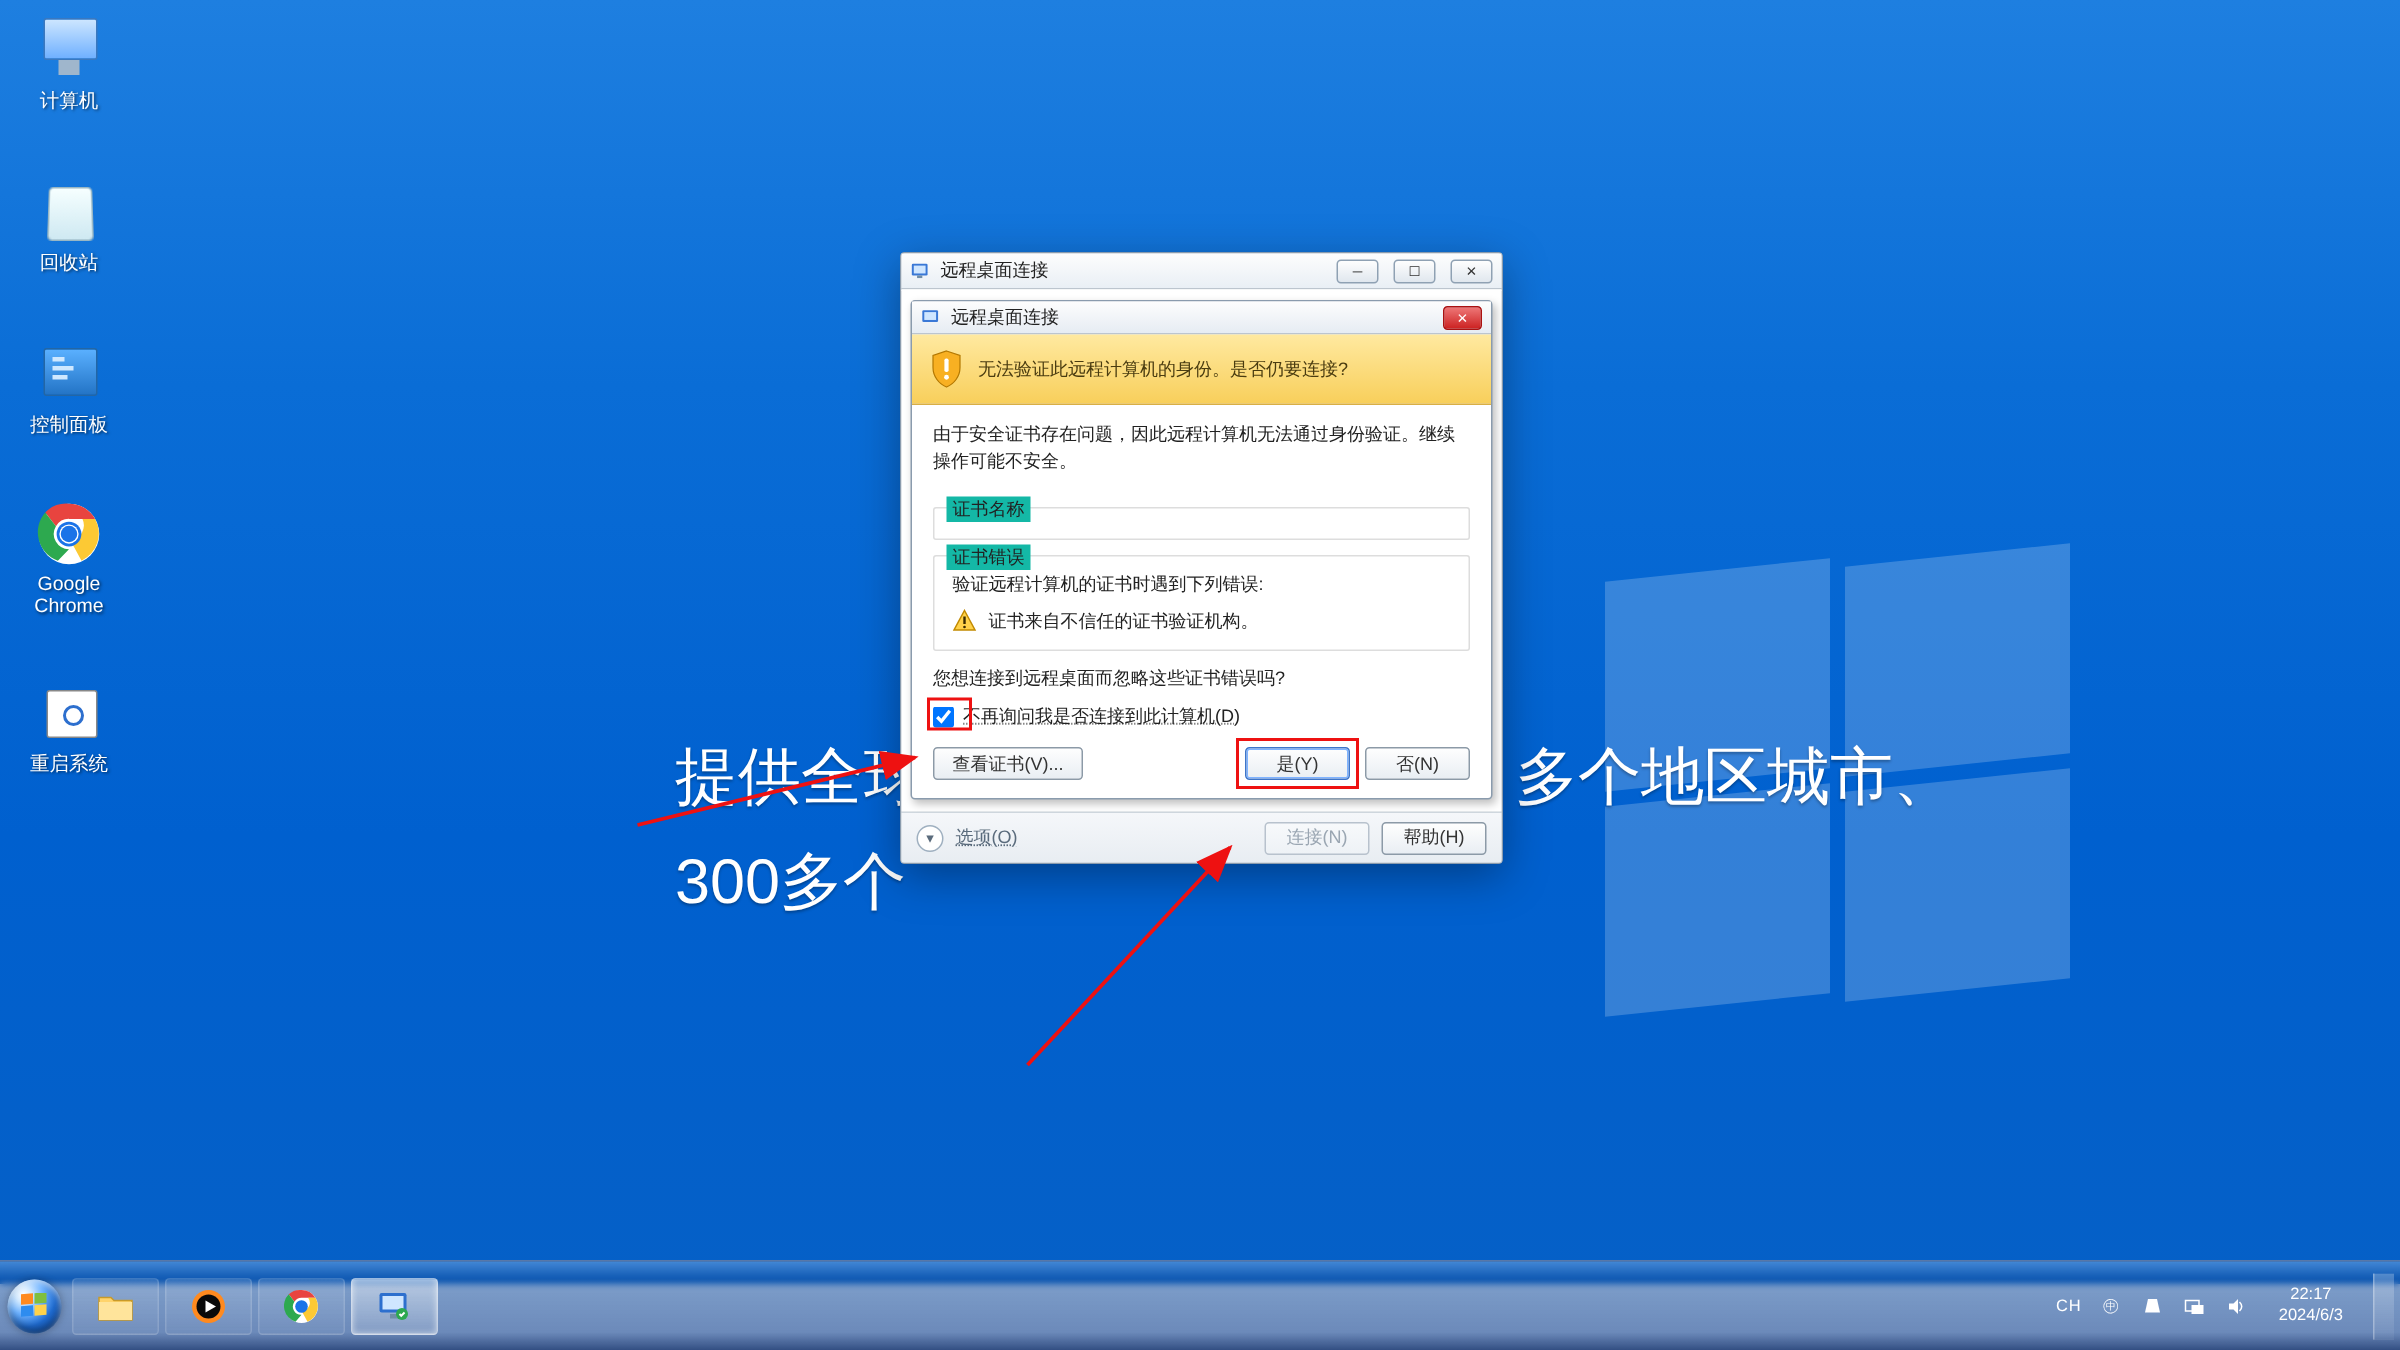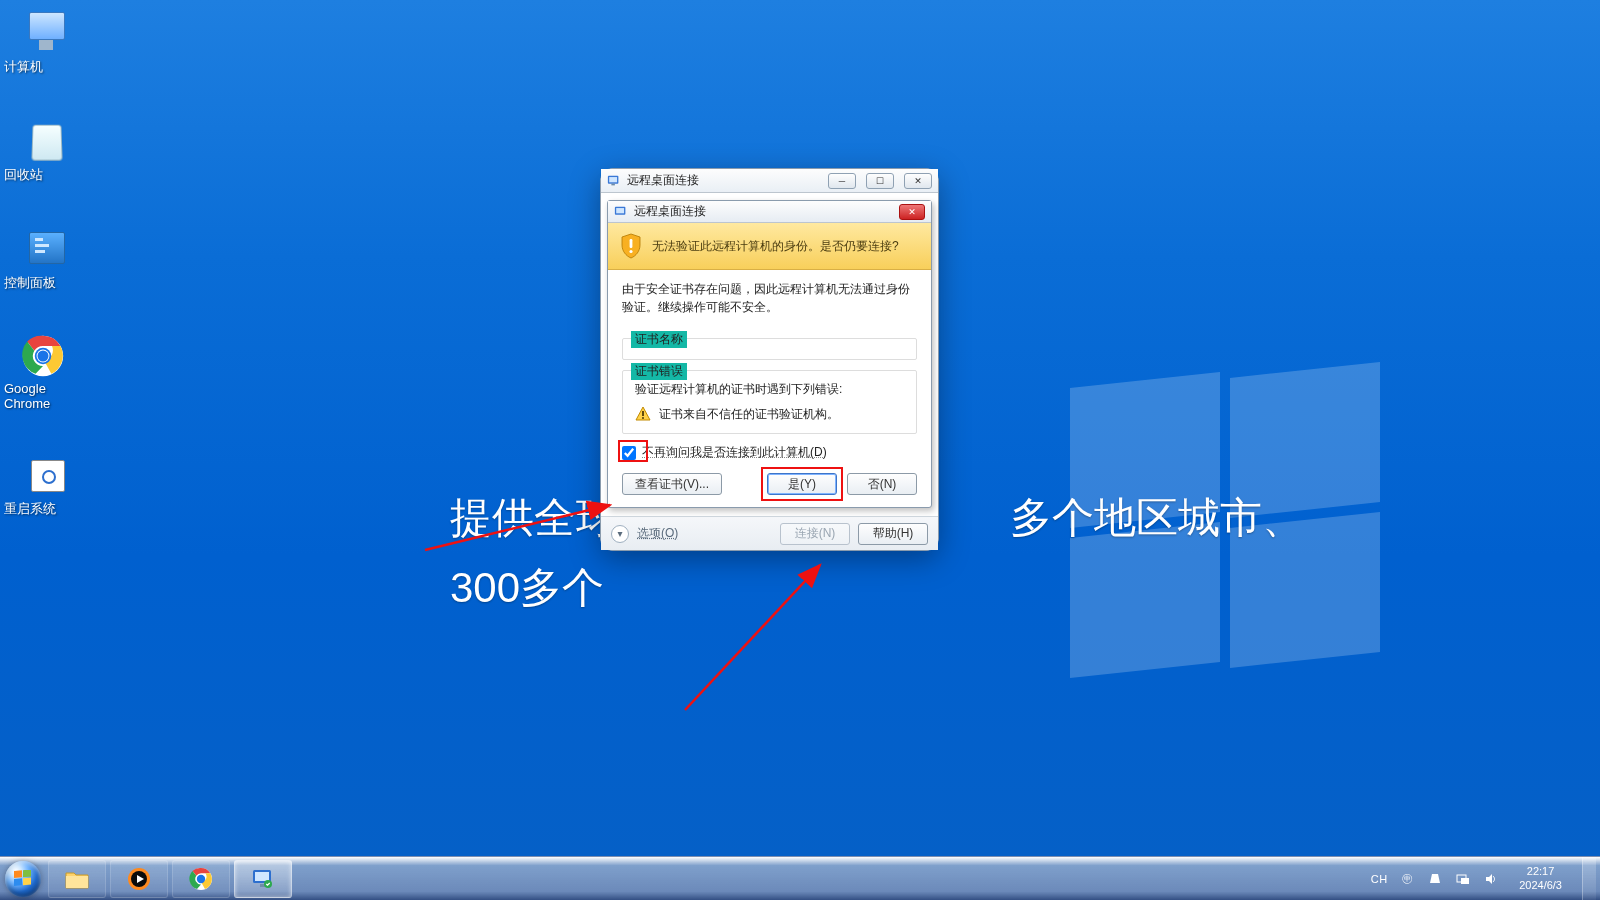--- a/index.html
+++ b/index.html
@@ -14,38 +14,38 @@
   .win-logo-bg {
     position:absolute; right:200px; top:370px; width:330px; height:300px; opacity:0.20; filter: blur(0.3px);
   }
   .win-logo-bg .pane { position:absolute; width:150px; height:140px; background:#fff; transform: skewY(-6deg); }
   .win-logo-bg .p1 { left:0; top:10px; }
   .win-logo-bg .p2 { left:160px; top:0; }
   .win-logo-bg .p3 { left:0; top:160px; }
   .win-logo-bg .p4 { left:160px; top:150px; }
 
   
-  .dicon { position:absolute; width:84px; color:#fff; cursor:default; }
+  .dicon { position:absolute; width:84px; text-align:center; color:#fff; cursor:default; }
   .dicon .glyph { width:50px; height:44px; margin:0 auto 4px; position:relative; }
   .dicon .label { font-size:13px; text-shadow: 1px 1px 2px rgba(0,0,0,0.6); }
   .comp .glyph::before { content:""; position:absolute; left:8px; top:2px; width:34px; height:26px; background:linear-gradient(#cde6ff,#6fb0ff); border:1px solid #3a78bf; border-radius:2px; }
   .comp .glyph::after { content:""; position:absolute; left:18px; top:30px; width:14px; height:10px; background:#9fb6cc; }
   .recycle .glyph::before { content:""; position:absolute; left:11px; top:6px; width:28px; height:34px; background:linear-gradient(#f6ffff,#cfe9f2); border:1px solid #99b7c4; border-radius:3px; transform: perspective(40px) rotateX(5deg); }
   .cpanel .glyph::before { content:""; position:absolute; left:8px; top:6px; width:34px; height:30px; background:linear-gradient(#5ab0ff,#2374c6); border:1px solid #2366a5; border-radius:2px; }
   .cpanel .glyph svg{ position:absolute; left:12px; top:10px; }
   .chrome-ic .glyph svg{ width:44px; height:44px; }
   .restart .glyph::before { content:""; position:absolute; left:10px; top:8px; width:32px; height:30px; background:#fff; border:1px solid #888; border-radius:2px; }
   .restart .glyph::after { content:""; position:absolute; left:21px; top:18px; width:10px; height:10px; border:2px solid #2d6fce; border-radius:50%; }
 
   .bg-text { position:absolute; color:#fff; text-shadow:0 1px 2px rgba(0,0,0,0.3); white-space:nowrap; }
 
   
   .rdc-window {
-    position:absolute; left:600px; top:168px; width:339px;
-    background:#f3f3f3; border:1px solid #8a9bad; border-radius:13px;
+    position:absolute; left:600px; top:168px; width:402px;
+    background:#f3f3f3; border:1px solid #8a9bad; border-radius:3px;
     box-shadow:0 8px 30px rgba(0,0,0,0.35);
   }
   .rdc-title {
     height:24px; display:flex; align-items:center; gap:6px; padding:0 6px;
     background:linear-gradient(#fdfdfd,#e9eff5);
     border-bottom:1px solid #bcc5ce;
   }
   .rdc-title .t-icon { width:14px; height:14px; }
   .rdc-title .t-text { font-size:12px; color:#222; flex:1; }
   .winbtn { width:28px; height:16px; border:1px solid #8fa1b3; background:linear-gradient(#fefefe,#e0e7ee); border-radius:3px; display:flex; align-items:center; justify-content:center; margin-left:4px; font-size:9px; color:#333; }
@@ -94,21 +94,21 @@
   .btn-row { display:flex; align-items:center; gap:10px; }
   .btn-row .spacer { flex:1; }
 
   .red-box { border:2px solid #e11; pointer-events:none; }
 
   
   .arrow { position:absolute; pointer-events:none; }
 
   
   .taskbar {
-    position:absolute; left:0; right:0; bottom:0; height:44px;
+    position:absolute; left:0; right:0; bottom:0; height:60px;
     background:linear-gradient(rgba(255,255,255,0.25), rgba(20,80,160,0.55) 20%, rgba(10,60,140,0.6) 80%, rgba(0,35,100,0.8));
     border-top:1px solid rgba(255,255,255,0.35);
     display:flex; align-items:center;
     backdrop-filter: blur(2px);
   }
   .start-btn { width:46px; height:44px; display:flex; align-items:center; justify-content:center; }
   .orb { width:36px; height:36px; border-radius:50%;
     background: radial-gradient(circle at 30% 28%, #fff 0%, #cfe8ff 15%, #6fb3ff 35%, #1f6bd0 60%, #0a3d8a 100%);
     box-shadow: inset 0 2px 4px rgba(255,255,255,0.6), inset 0 -3px 6px rgba(0,0,0,0.4), 0 0 6px rgba(0,0,0,0.3);
     position:relative;
@@ -222,20 +222,21 @@
             <div class="fs-row">
               <svg class="warn-icon" viewBox="0 0 16 16">
                   <path d="M8 1 L15 14 H1 Z" fill="#ffd24a" stroke="#c28a00"></path>
                   <rect x="7.2" y="5" width="1.6" height="5" fill="#3a2b00"></rect>
                   <circle cx="8" cy="12" r="0.9" fill="#3a2b00"></circle>
                 </svg>
               <div class="fs-text">证书来自不信任的证书验证机构。</div>
             </div>
           </div>
 
+          <div class="prompt">您想连接到远程桌面而忽略这些证书错误吗?</div>
 
           <div class="chk-row" style="position:relative;">
             <div class="red-box" style="position:absolute; left:-4px; top:-4px; width:30px; height:22px;"></div>
             <input type="checkbox" checked="" style="">
             <label class="fs-text" style="text-decoration:underline dotted #888;">不再询问我是否连接到此计算机(D)</label>
           </div>
 
           <div class="btn-row" style="position:relative;">
             <button class="btn7" style="min-width:100px;">查看证书(V)...</button>
             <span class="spacer"></span>

